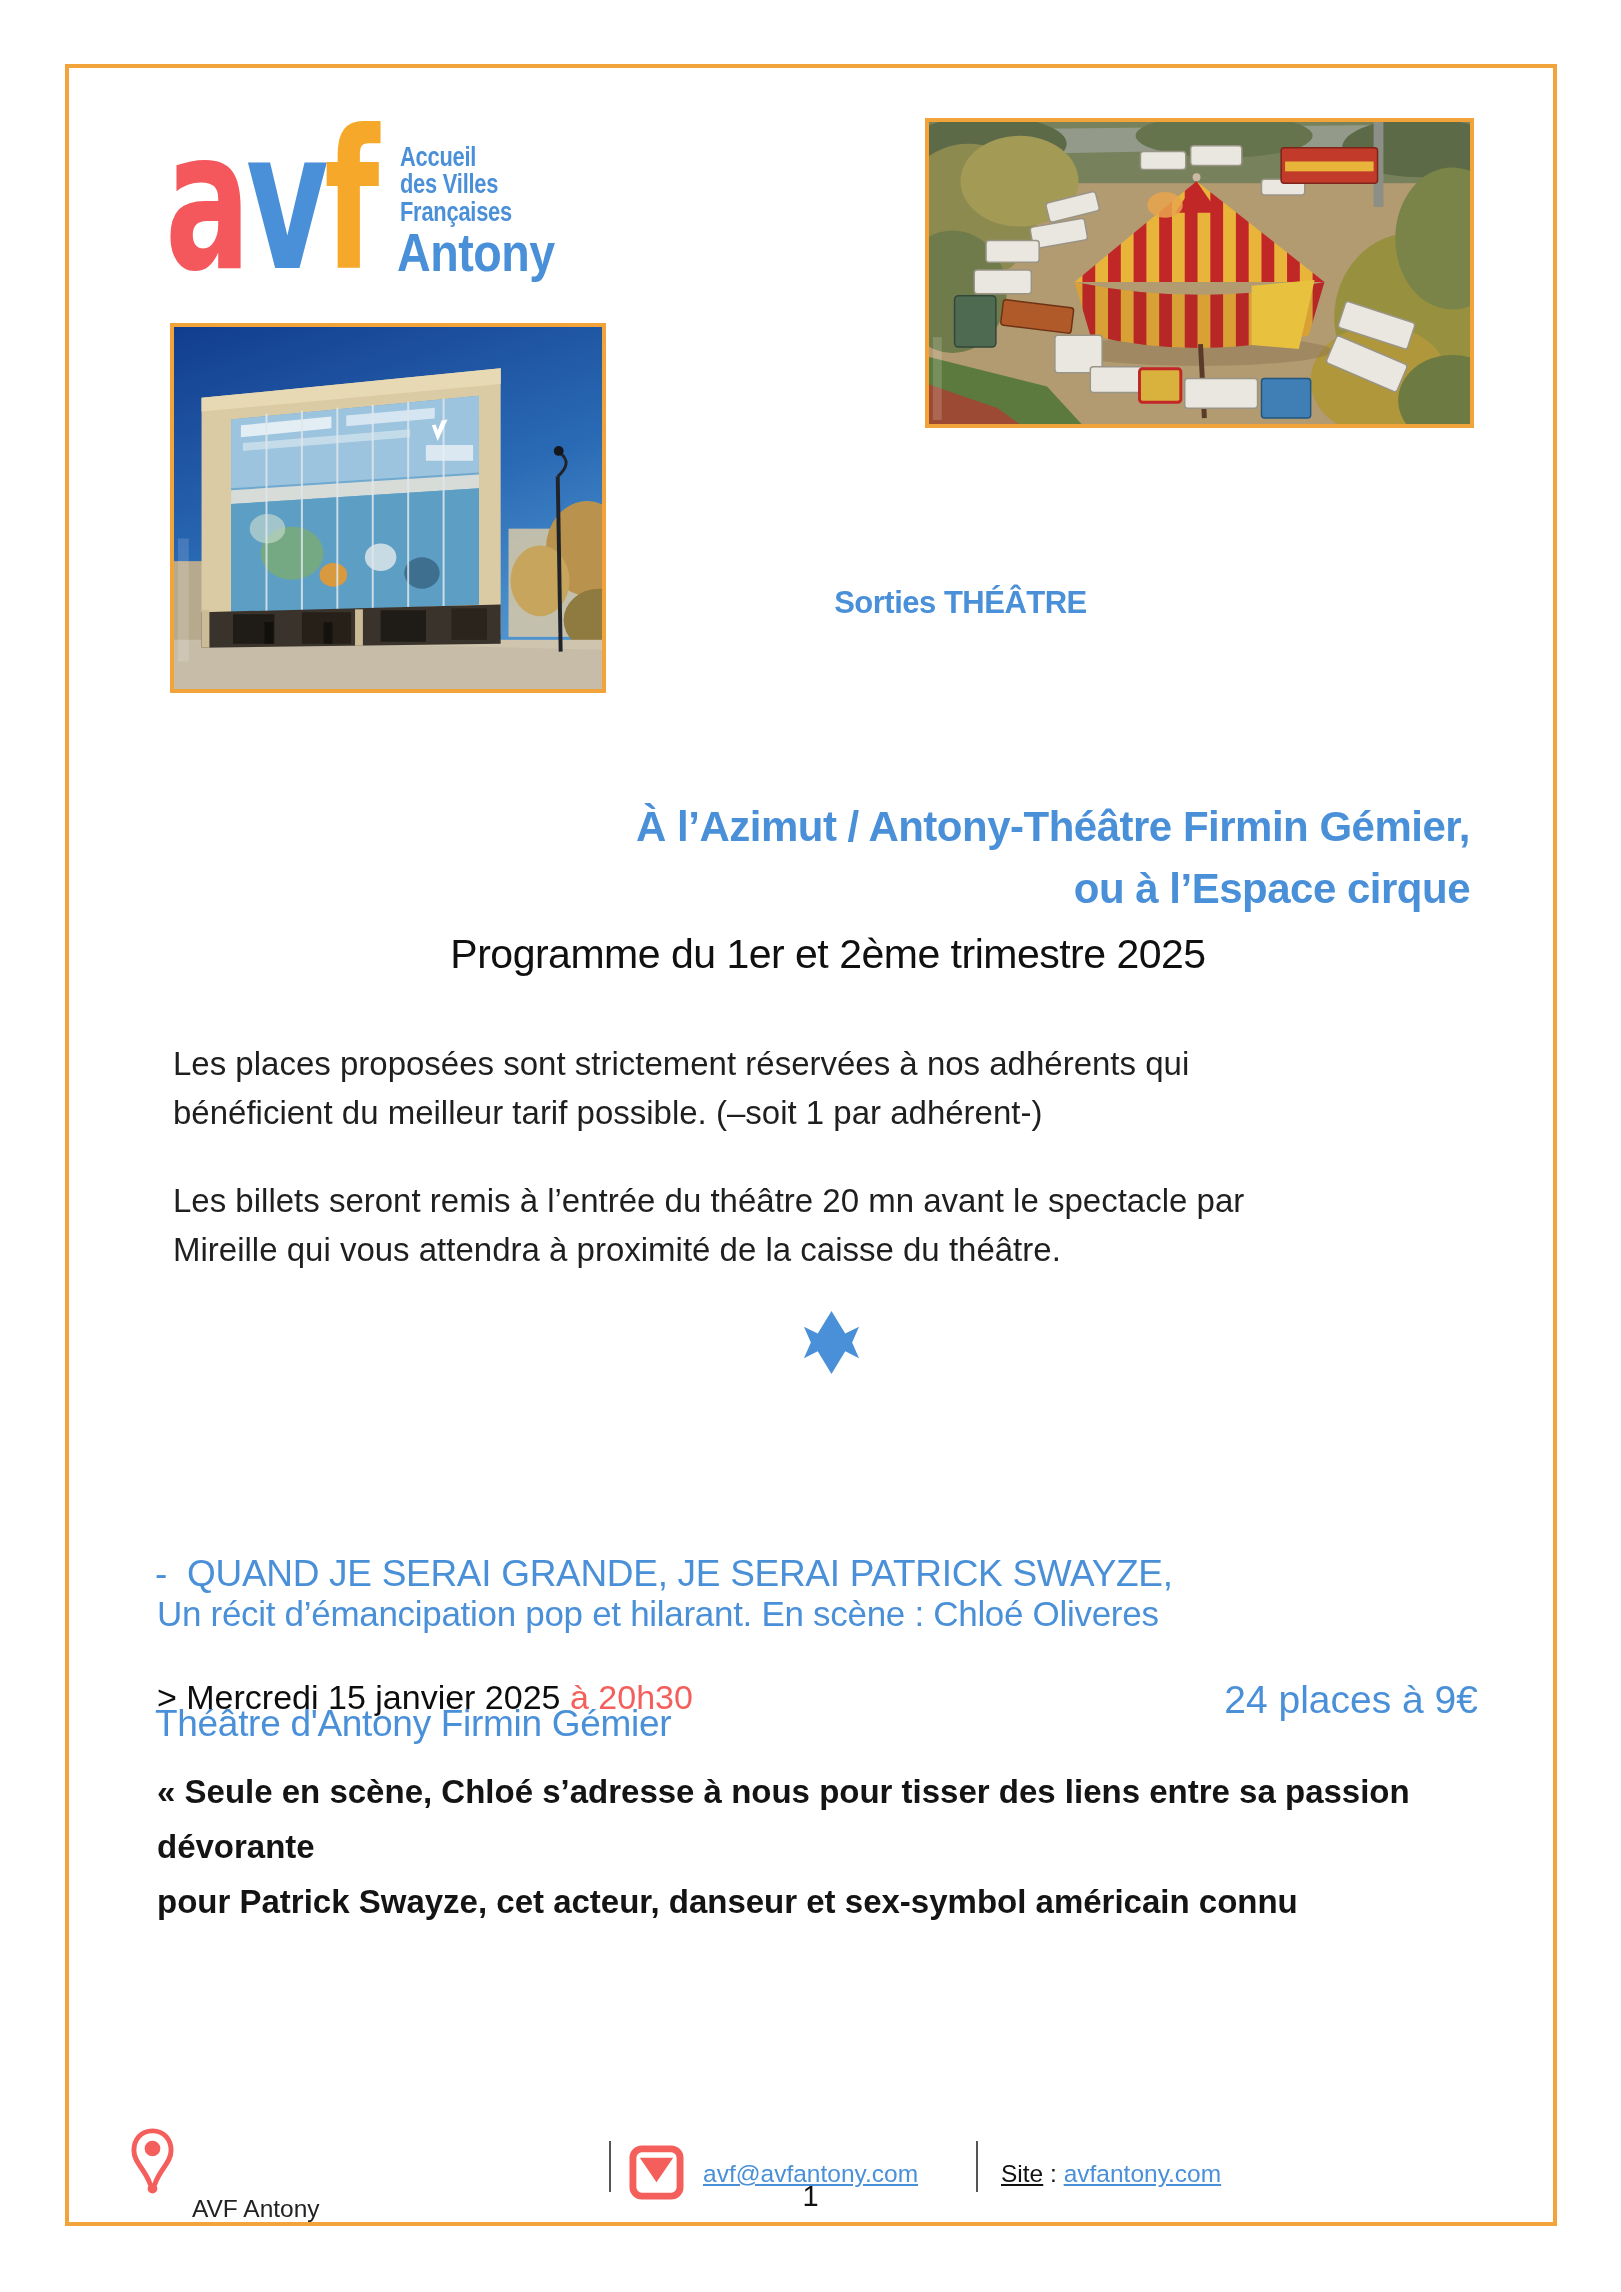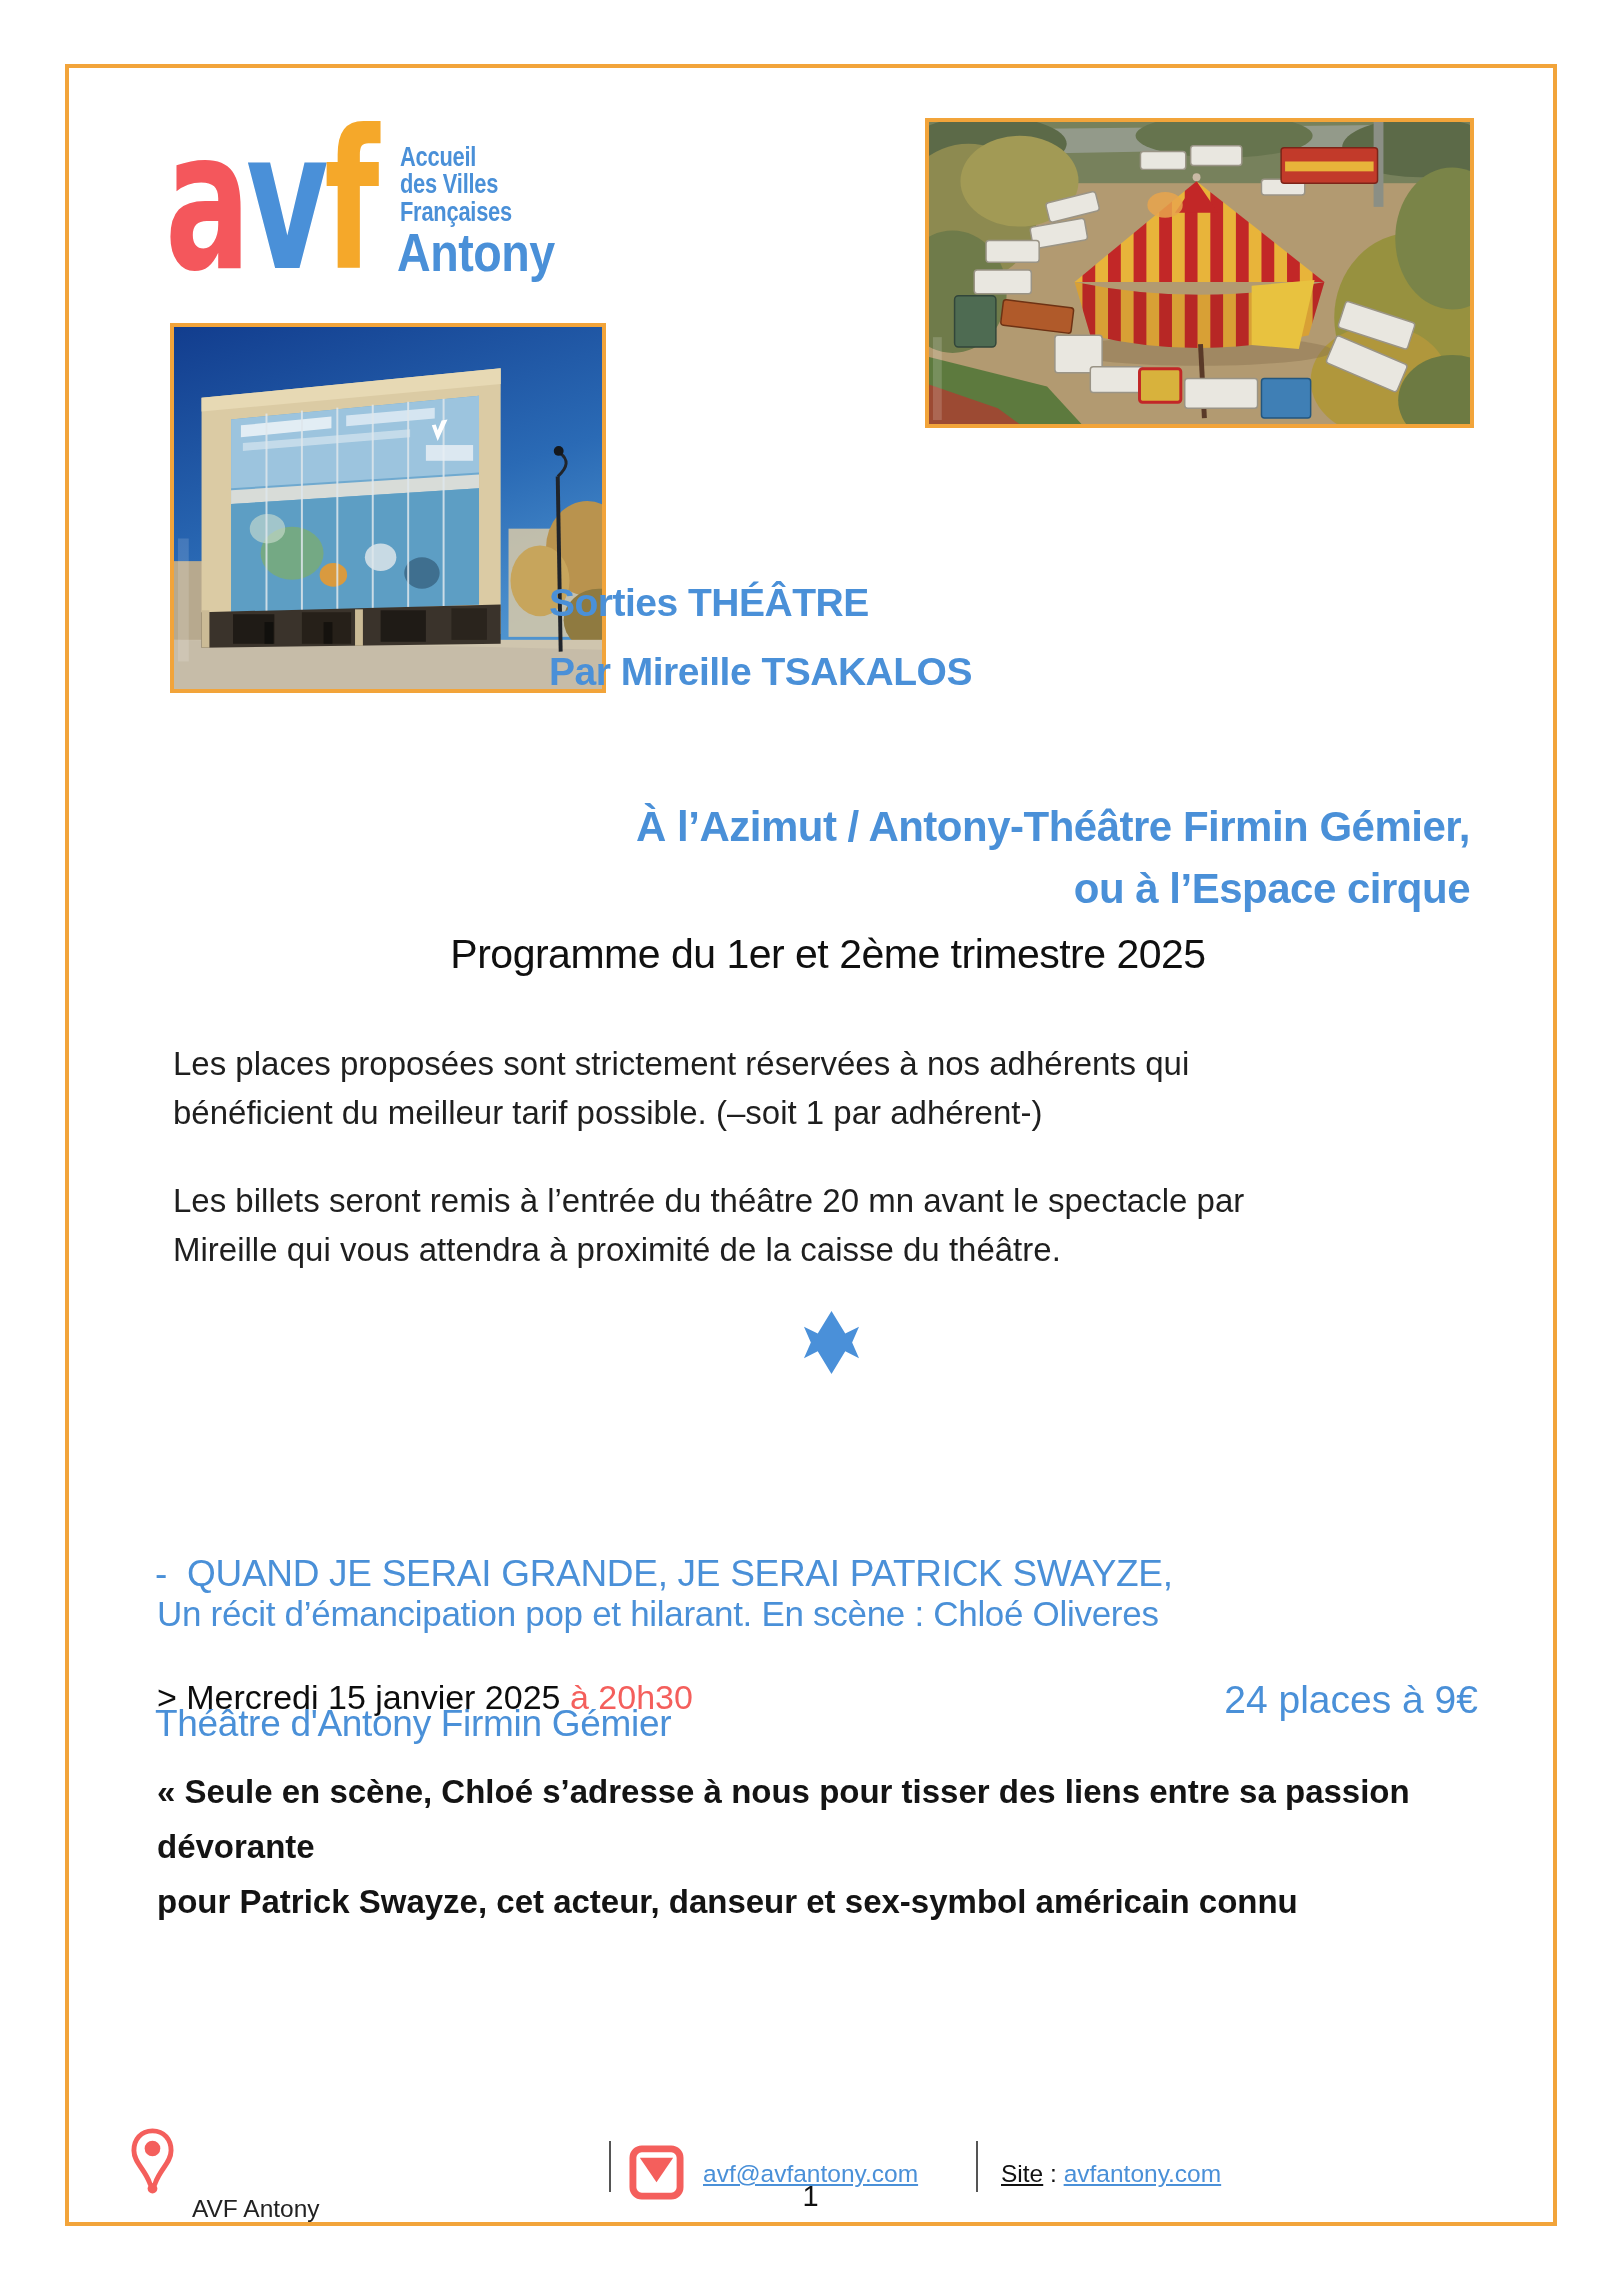--- a/index.html
+++ b/index.html
@@ -31,22 +31,22 @@
     font-weight:700; font-size:53px; transform:scaleX(0.88); transform-origin:left top;
     letter-spacing:-0.01em;
   }
   
   .photo{position:absolute; border:4.9px solid var(--orange); box-sizing:border-box; background:#ccc; overflow:hidden;}
   .photo-building{left:170px; top:323px; width:436px; height:370px;}
   .photo-circus{left:925px; top:118px; width:549px; height:310px;}
   .photo svg{display:block; width:100%; height:100%;}
   
   .hdr-title{
-    position:absolute; left:549px; top:568px; width:823px; 
-    color:var(--blue); font-weight:700; font-size:39px; line-height:69px; letter-spacing:-0.5px;
+    position:absolute; left:549px; top:568px; width:823px; text-align:center;
+    color:var(--blue); font-weight:700; font-size:31px; line-height:69px; letter-spacing:-0.5px;
   }
   .venue-heading{
     position:absolute; left:294px; top:796px; width:1176px; text-align:right;
     color:var(--blue); font-weight:700; font-size:42px; line-height:62px; letter-spacing:-0.5px;
   }
   .program-title{
     position:absolute; left:191px; top:931px; width:1274px; text-align:center;
     color:#101010; font-weight:400; font-size:41px; letter-spacing:-0.5px;
   }
   .intro-para{
@@ -211,21 +211,20 @@
       <rect x="26" y="176" width="42" height="52" rx="4" fill="#4e6b52" stroke="#32463a" stroke-width="1.5"></rect>
       <rect x="74" y="184" width="72" height="26" rx="3" fill="#b05a2a" stroke="#6d3214" stroke-width="1.5" transform="rotate(7 110 197)"></rect>
       <rect x="214" y="250" width="42" height="34" rx="3" fill="#d8b23c" stroke="#c22727" stroke-width="3"></rect>
       <rect x="338" y="260" width="50" height="40" rx="3" fill="#3f7fb5" stroke="#23567e" stroke-width="1.5"></rect>
       <rect x="4" y="218" width="9" height="84" fill="#ffffff" opacity="0.16"></rect>
     </svg>
   </div>
 
   <div class="hdr-title">
     <div>Sorties THÉÂTRE</div>
-    <div>Par Mireille TSAKALOS</div>
   </div>
 
   <div class="venue-heading">
     <div>À l’Azimut / Antony-Théâtre Firmin Gémier,</div>
     <div>ou à l’Espace cirque</div>
   </div>
 
   <div class="program-title">Programme du 1er et 2ème trimestre 2025</div>
 
   <div class="intro-para p1">

